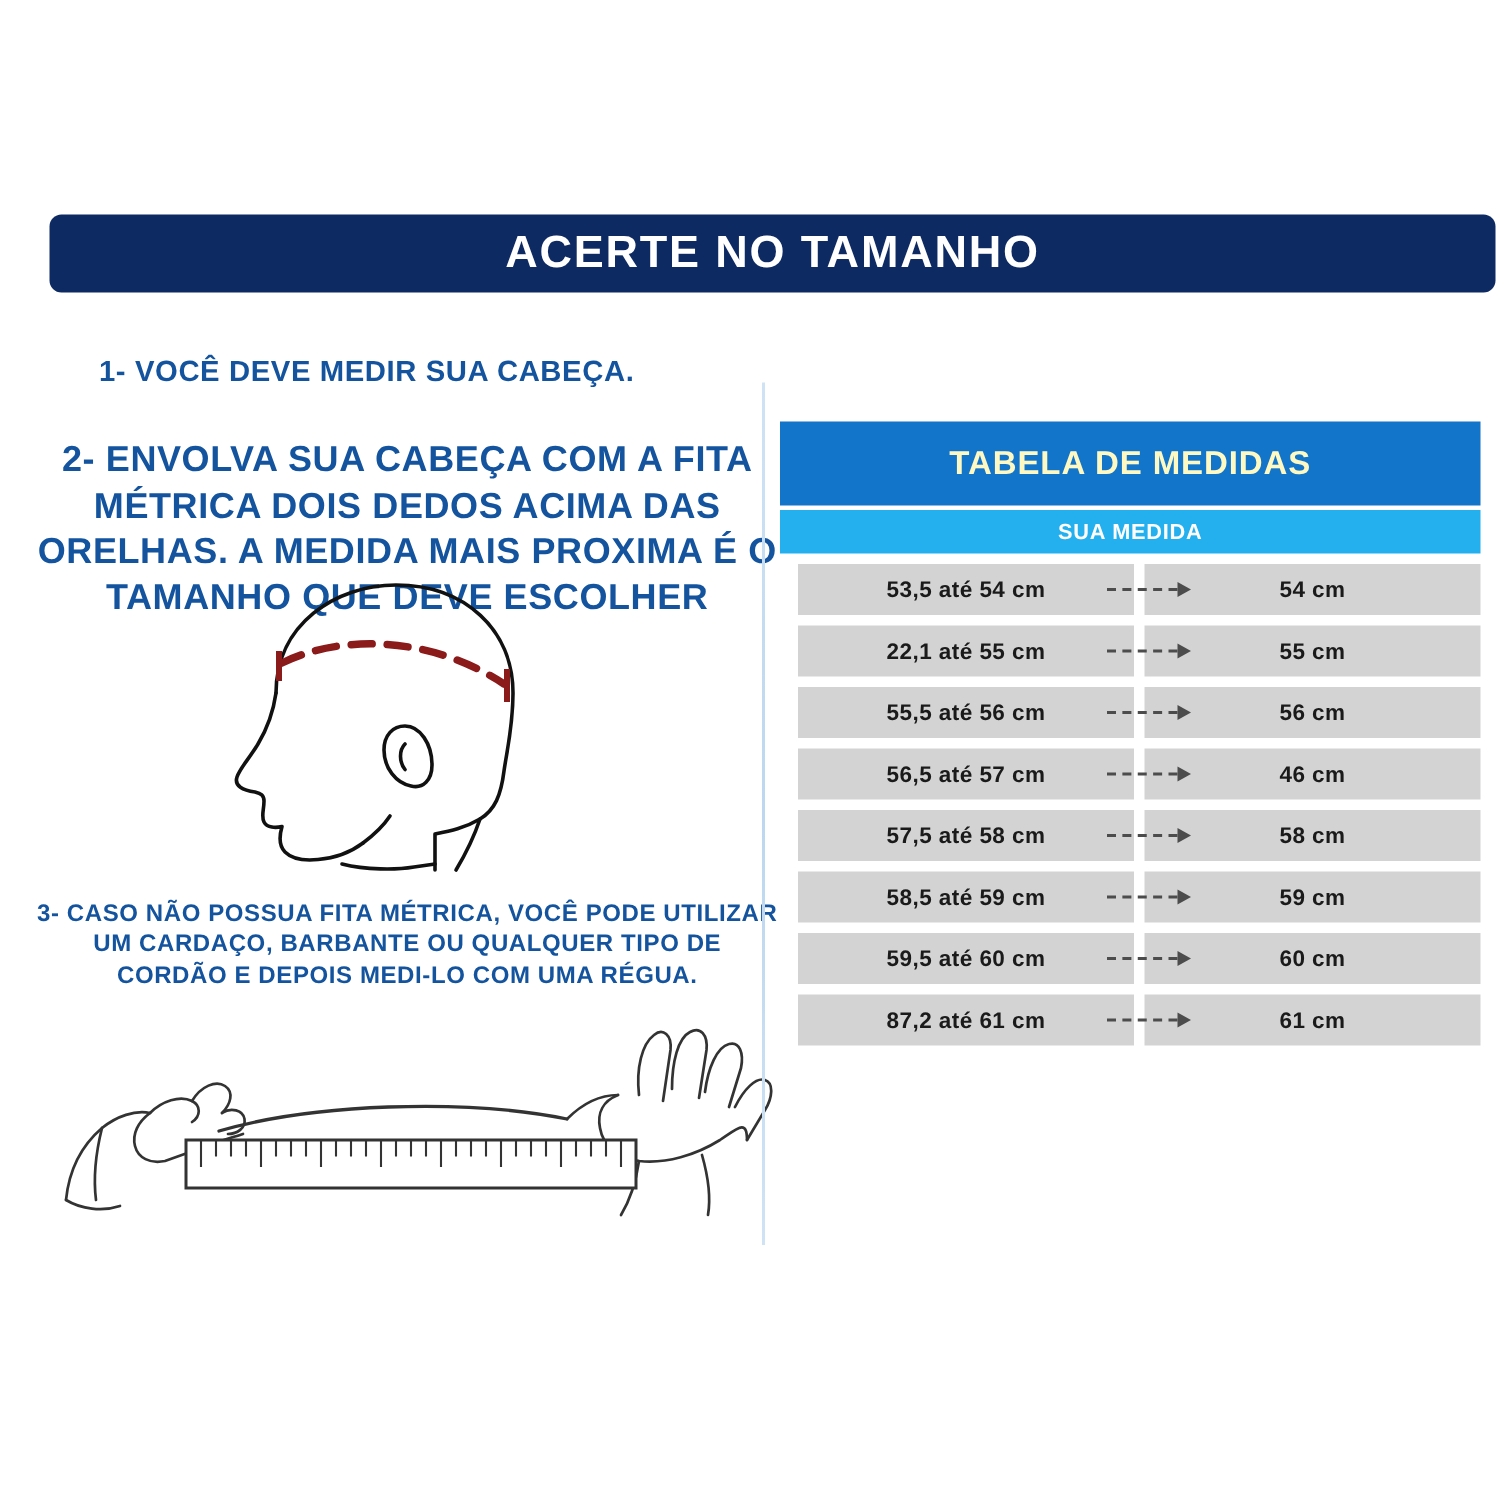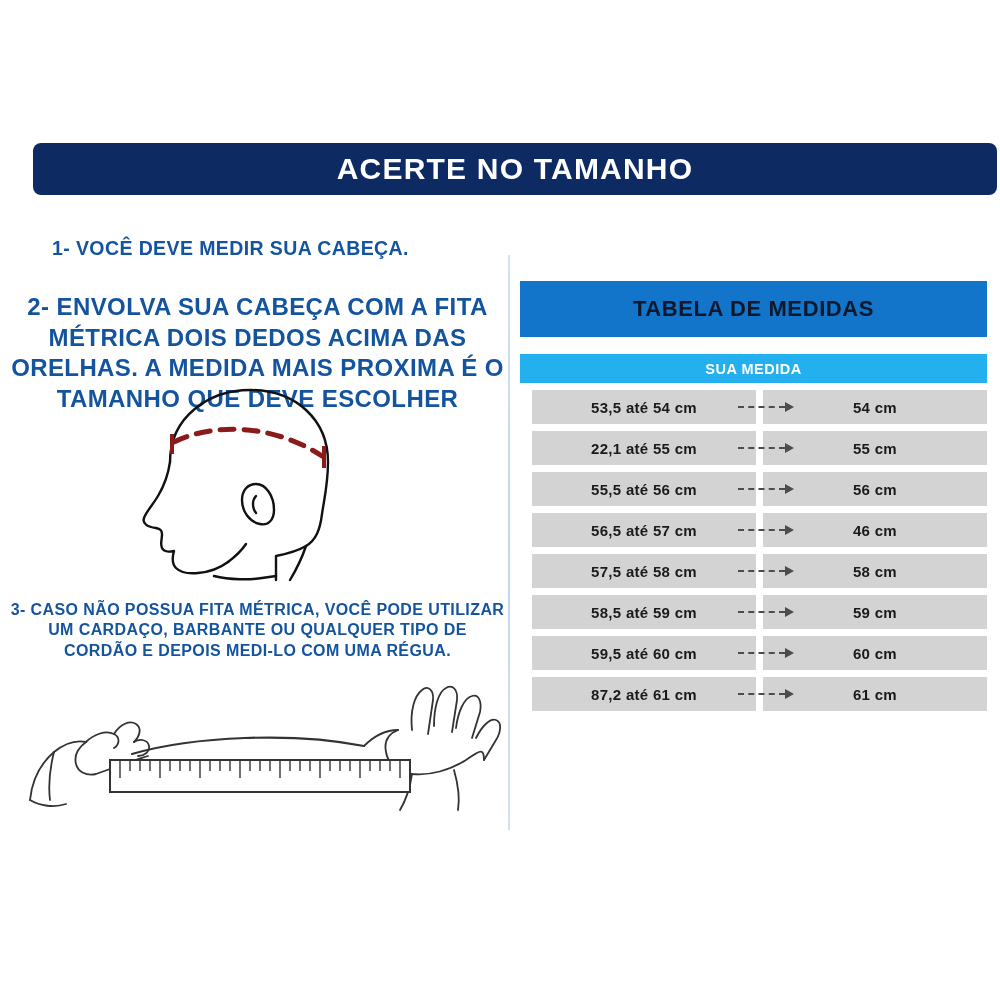--- a/index.html
+++ b/index.html
@@ -38,21 +38,21 @@
   .banner-title {
     color: #ffffff;
     font-size: 30px;
     font-weight: bold;
     letter-spacing: 1.2px;
   }
 
   
   .left-col {
     position: absolute;
-    left: 10px;
+    left: 24px;
     top: 222px;
     width: 495px;
     height: 620px;
   }
   .step {
     color: #14549e;
     font-weight: bold;
     letter-spacing: 0.4px;
     line-height: 1.28;
   }
@@ -110,29 +110,29 @@
     left: 520px;
     top: 281px;
     width: 467px;
   }
   .table-title {
     height: 56px;
     background: #1275c9;
     display: flex;
     align-items: center;
     justify-content: center;
-    color: #0f172a;
+    color: #fef9c3;
     font-size: 22px;
     font-weight: bold;
     letter-spacing: 0.6px;
   }
   .table-head {
     display: flex;
     gap: 7px;
-    margin-top: 17px;
+    margin-top: 3px;
   }
   .th {
     flex: 1;
     height: 29px;
     background: #24b0ef;
     color: #ffffff;
     font-size: 14.5px;
     font-weight: bold;
     letter-spacing: 0.5px;
     display: flex;

